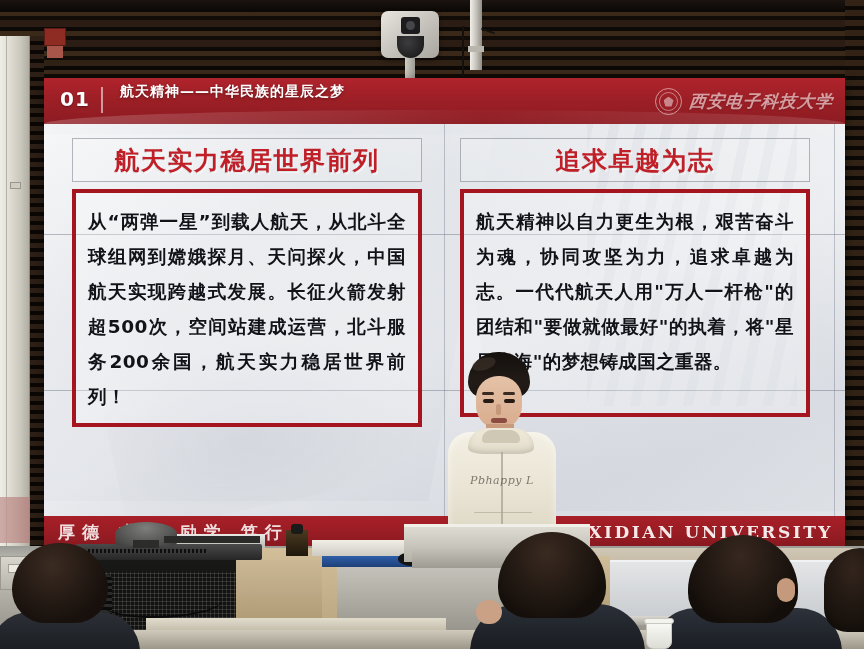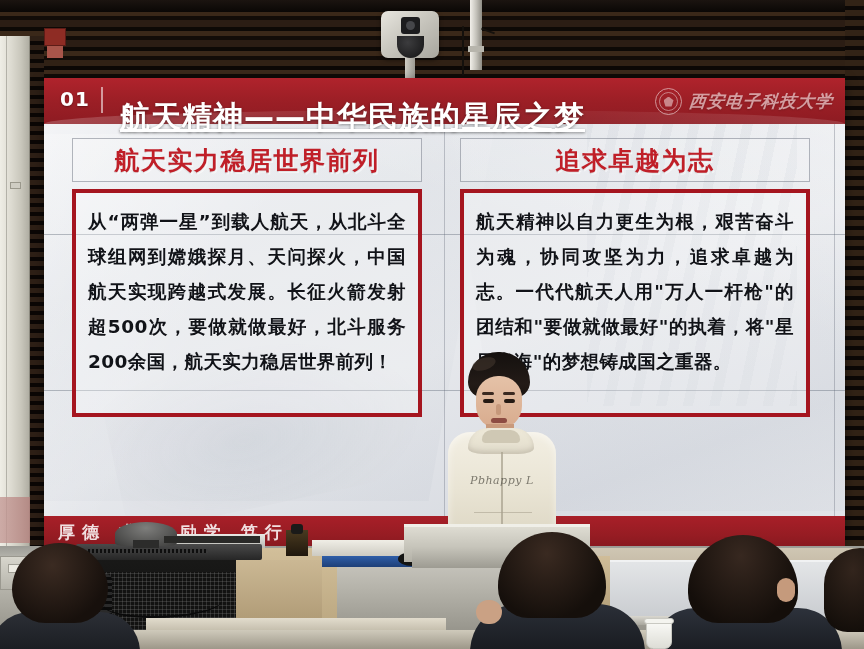--- a/index.html
+++ b/index.html
@@ -180,25 +180,24 @@
     position:absolute; left:16px; top:9px;
     font-size:20px; font-weight:bold; color:#ffffff;
     letter-spacing:1px;
     text-shadow:0 1px 2px rgba(0,0,0,.35);
   }
   .hdr-div{
     position:absolute; left:57px; top:9px; width:2px; height:26px;
     background:rgba(255,255,255,.55);
   }
   .hdr-title{
-    position:absolute; left:76px; top:19px;
-    font-size:30px; font-weight:bold; color:#ffffff;
+    position:absolute; left:76px; top:5px;
+    font-size:14px; font-weight:bold; color:#ffffff;
     letter-spacing:1px;
     text-shadow:0 1px 3px rgba(0,0,0,.4);
-    text-decoration:underline;
   }
   .hdr-logo{
     position:absolute; right:12px; top:4px; height:38px;
     display:flex; align-items:center; gap:7px;
     opacity:.62;
   }
   .seal{
     width:27px; height:27px; border-radius:50%;
     border:1.5px solid rgba(255,255,255,.85);
     position:relative;
@@ -596,35 +595,36 @@
         <div class="seal"></div>
         <div class="uni-name">西安电子科技大学</div>
       </div>
     </div>
 
     <div class="col left">
       <div class="col-title-box">
         <div class="col-title">航天实力稳居世界前列</div>
       </div>
       <div class="col-body">
-        <p>从“两弹一星”到载人航天，从北斗全球组网到嫦娥探月、天问探火，中国航天实现跨越式发展。长征火箭发射超500次，要做就做最好，北斗服务200余国，航天实力稳居世界前列！</p>
+        <p>从“两弹一星”到载人航天，从北斗全球组网到嫦娥探月、天问探火，中国航天实现跨越式发展。长征火箭发射超500次，空间站建成运营，北斗服务200余国，航天实力稳居世界前列！</p>
       </div>
     </div>
 
     <div class="col right">
       <div class="col-title-box">
         <div class="col-title">追求卓越为志</div>
       </div>
       <div class="col-body">
         <p>航天精神以自力更生为根，艰苦奋斗为魂，协同攻坚为力，追求卓越为志。一代代航天人用"万人一杆枪"的团结和"要做就做最好"的执着，将"星辰大海"的梦想铸成国之重器。</p>
       </div>
     </div>
 
     <div class="ftr">
       <div class="ftr-motto">厚德 求真 励学 笃行</div>
+      <div class="ftr-en">XIDIAN UNIVERSITY</div>
     </div>
   </div>
 
   <div class="speaker">
     <div class="sp-body"></div>
     <div class="sp-hair"></div>
     <div class="sp-face"></div>
     <div class="sp-brow-l"></div>
     <div class="sp-brow-r"></div>
     <div class="sp-eye-l"></div>

